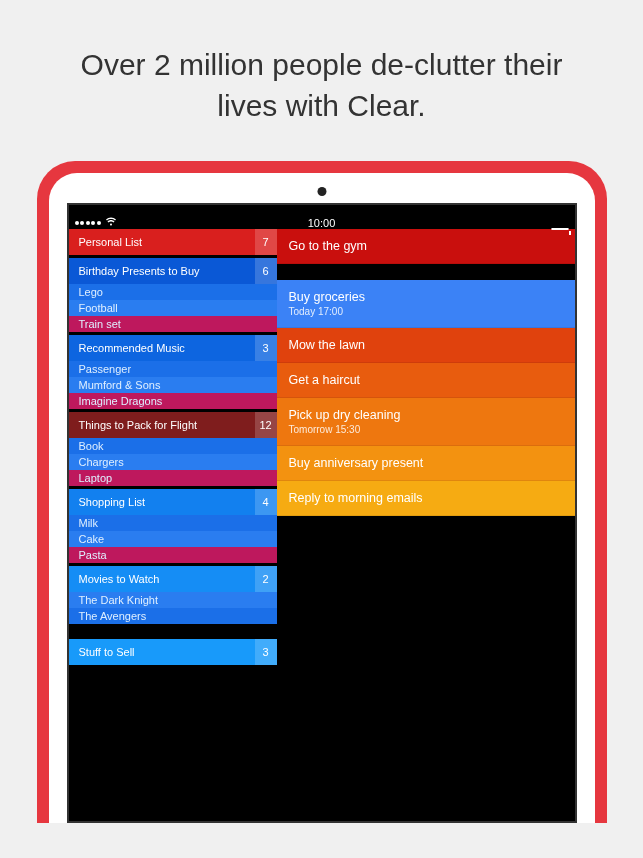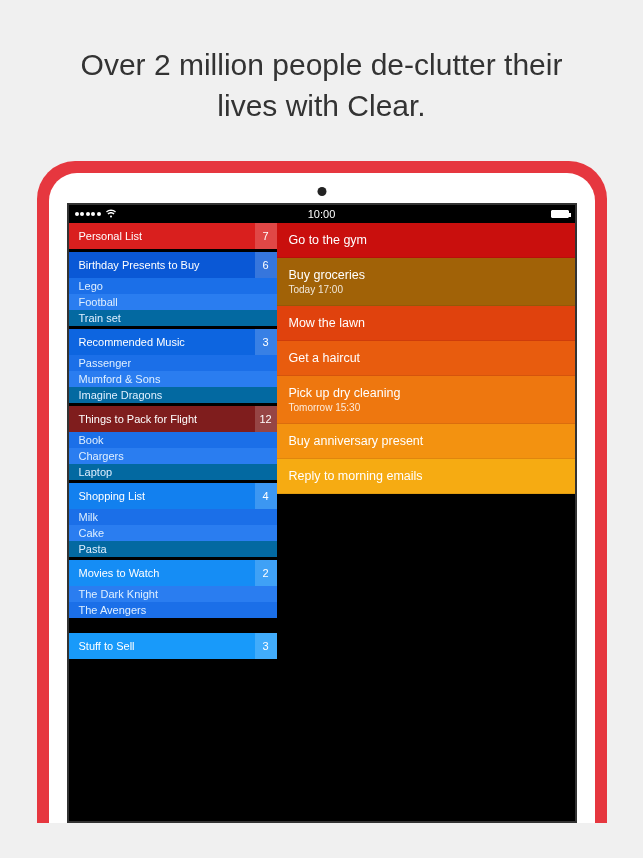--- a/index.html
+++ b/index.html
@@ -50,24 +50,24 @@
   height: 620px;
   overflow: hidden;
   display: flex;
   flex-direction: column;
 }
 .status-bar {
   height: 18px;
   background: #000;
   color: #fff;
   display: flex;
-  align-items: center;
   font-size: 10px;
-  padding: 0 6px;
-  position: relative;
+  padding: 12px 6px;
+  position: relative;
+  flex-direction: column;
 }
 .status-left { display: flex; align-items: center; gap: 4px; }
 .dots { display: flex; gap: 1.5px; }
 .dot { width: 4px; height: 4px; background: #fff; border-radius: 50%; }
 .wifi { font-size: 10px; }
 .status-time { position: absolute; left: 50%; transform: translateX(-50%); font-size: 11px; }
 .battery {
   margin-left: auto;
   width: 18px;
   height: 8px;
@@ -122,39 +122,39 @@
 .sub-item {
   height: 16px;
   padding-left: 10px;
   color: #dfefff;
   font-size: 11px;
   display: flex;
   align-items: center;
 }
 .sub0 { background: #1b6fe8; }
 .sub1 { background: #2a7df0; }
-.sub2 { background: #0369a1; }
+.sub2 { background: #be185d; }
 .main {
   flex: 1;
   background: #000;
   overflow: hidden;
 }
 .task {
   padding: 10px 12px;
   color: #fff;
   font-size: 12.5px;
   border-bottom: 1px solid rgba(0,0,0,0.08);
 }
 .task-sub {
   font-size: 10px;
   color: rgba(255,255,255,0.85);
   margin-top: 2px;
 }
 .t0 { background: #c90f0d; }
-.t1 { background: #a16207; }
+.t1 { background: #3b82f6; margin-top: 16px; }
 .t2 { background: #e0420d; }
 .t3 { background: #e85c0e; }
 .t4 { background: #ee770f; }
 .t5 { background: #f39210; }
 .t6 { background: #f6ab12; }
 </style>
 </head>
 <body>
 
 <div class="headline">Over 2 million people de-clutter their lives with Clear.</div>

